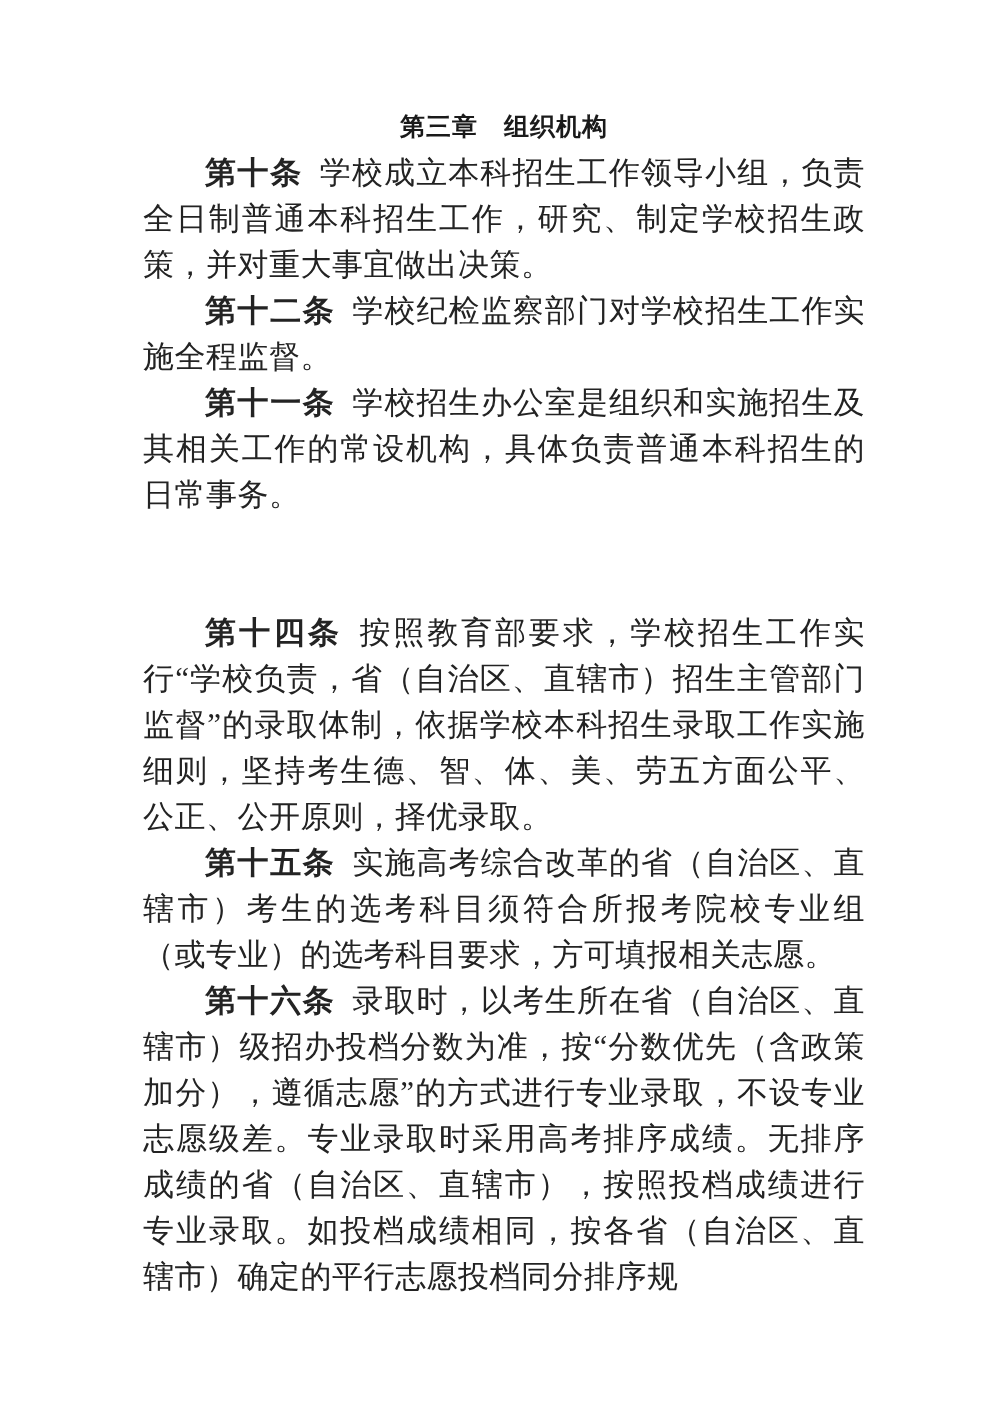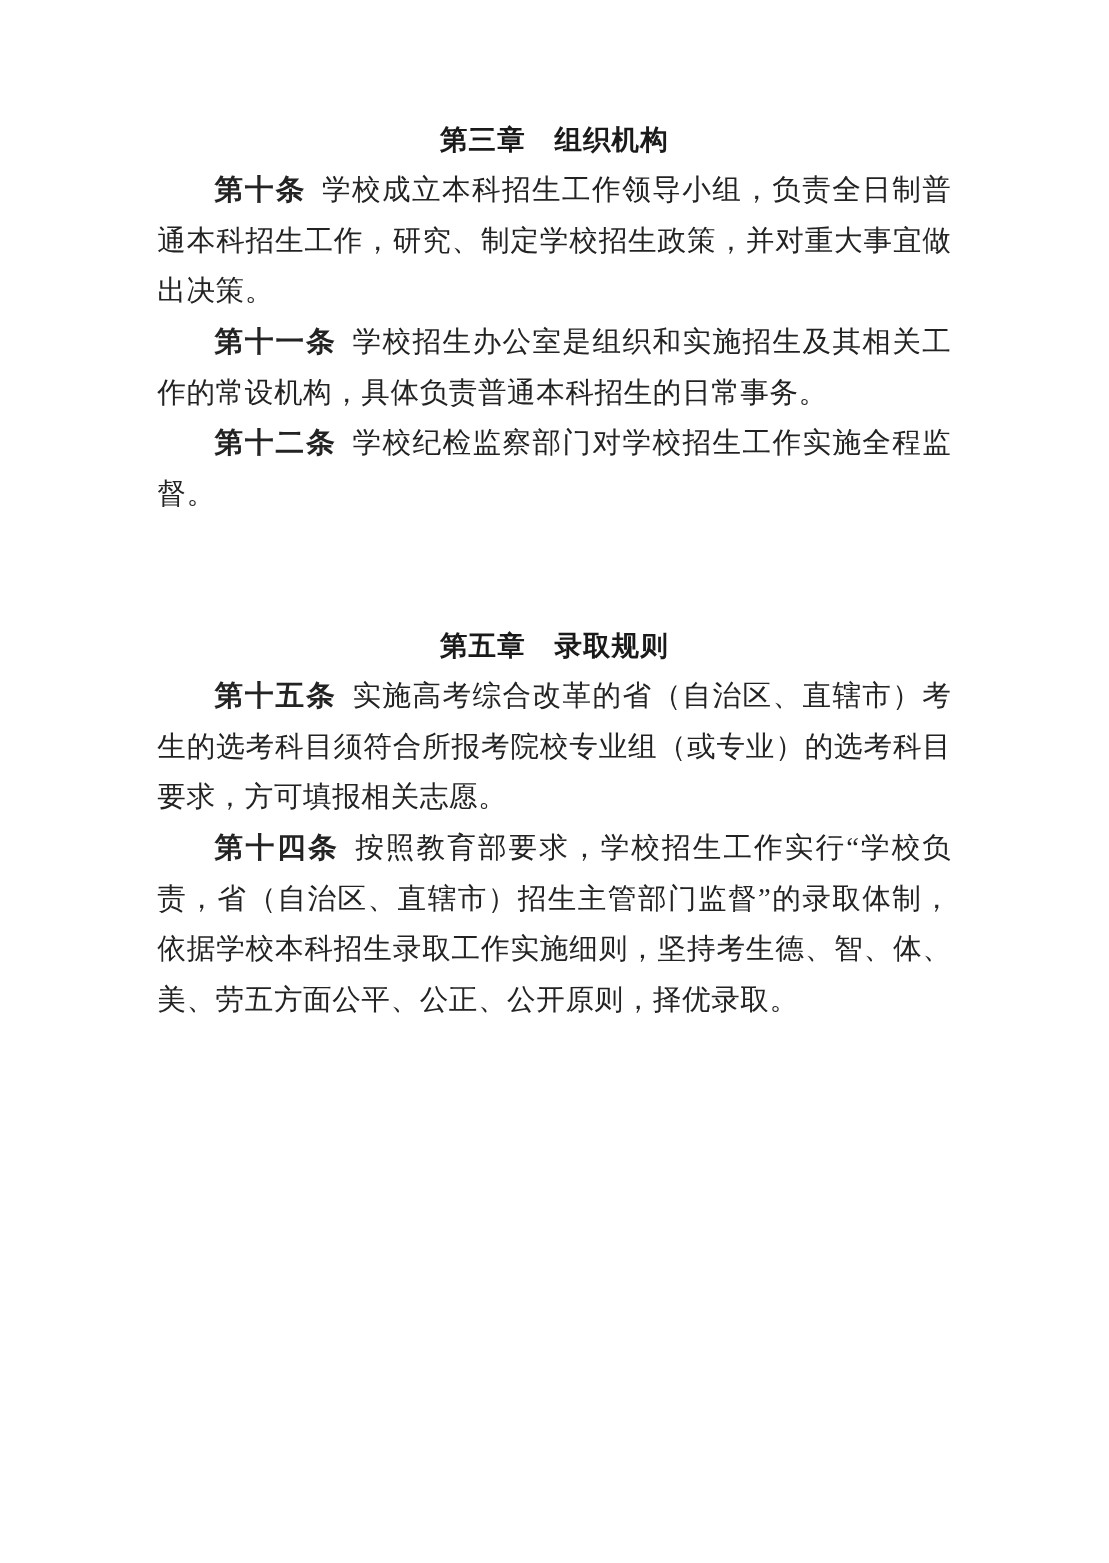--- a/index.html
+++ b/index.html
@@ -34,21 +34,21 @@
     letter-spacing: 1px;
     color: #1a1a1a;
     line-height: 46px;
     margin: 0;
     white-space: pre;
   }
   .chapter-gap {
     height: 46px;
   }
   .article {
-    font-size: 26px;
+    font-size: 31px;
     line-height: 46px;
     color: #232323;
     margin: 0;
     text-align: justify;
     text-justify: inter-character;
     text-indent: 2em;
     letter-spacing: 0.5px;
     font-family: "Liberation Serif", "DejaVu Serif", serif;
   }
   .article .label {
@@ -74,41 +74,43 @@
 
   <div class="content">
 
     <h2 class="chapter-heading">第三章　组织机构</h2>
 
     <p class="article">
       <span class="label">第十条</span><span>学校成立本科招生工作领导小组，负责全日制普通本科招生工作，研究、制定学校招生政策，并对重大事宜做出决策。</span>
     </p>
 
     <p class="article">
-      <span class="label">第十一条</span><span>学校招生办公室是组织和实施招生及其相关工作的常设机构，具体负责普通本科招生的日常事务。</span>
+      <span class="label">第十二条</span><span>学校纪检监察部门对学校招生工作实施全程监督。</span>
     </p>
 
     <p class="article">
-      <span class="label">第十二条</span><span>学校纪检监察部门对学校招生工作实施全程监督。</span>
+      <span class="label">第十一条</span><span>学校招生办公室是组织和实施招生及其相关工作的常设机构，具体负责普通本科招生的日常事务。</span>
     </p>
 
     <div class="chapter-gap"></div>
 
 
 
     <div class="chapter-gap"></div>
 
-    <h2 class="chapter-heading">第五章　录取规则</h2>
+
+    <p class="article">
+      <span class="label">第十四条</span><span>按照教育部要求，学校招生工作实行“学校负责，省（自治区、直辖市）招生主管部门监督”的录取体制，依据学校本科招生录取工作实施细则，坚持考生德、智、体、美、劳五方面公平、公正、公开原则，择优录取。</span>
+    </p>
 
     <p class="article">
       <span class="label">第十五条</span><span>实施高考综合改革的省（自治区、直辖市）考生的选考科目须符合所报考院校专业组（或专业）的选考科目要求，方可填报相关志愿。</span>
     </p>
 
     <p class="article">
-      <span class="label">第十四条</span><span>按照教育部要求，学校招生工作实行“学校负责，省（自治区、直辖市）招生主管部门监督”的录取体制，依据学校本科招生录取工作实施细则，坚持考生德、智、体、美、劳五方面公平、公正、公开原则，择优录取。</span>
+      <span class="label">第十六条</span><span>录取时，以考生所在省（自治区、直辖市）级招办投档分数为准，按“分数优先（含政策加分），遵循志愿”的方式进行专业录取，不设专业志愿级差。专业录取时采用高考排序成绩。无排序成绩的省（自治区、直辖市），按照投档成绩进行专业录取。如投档成绩相同，按各省（自治区、直辖市）确定的平行志愿投档同分排序规</span>
     </p>
-
 
   </div>
 
   <div class="page-number">2</div>
 
 </div>
 
 </body></html>

